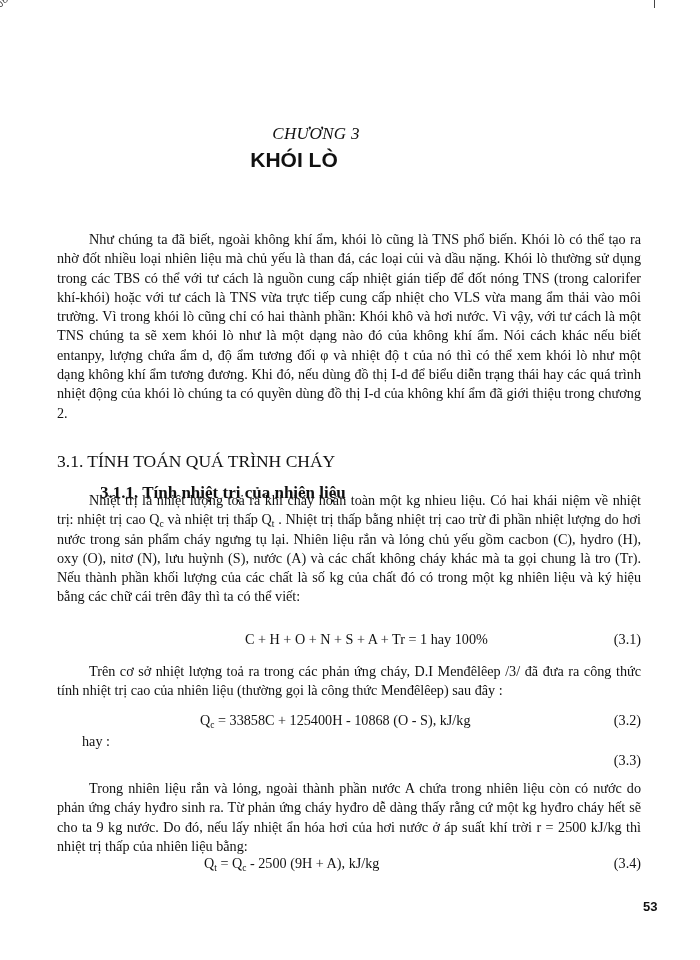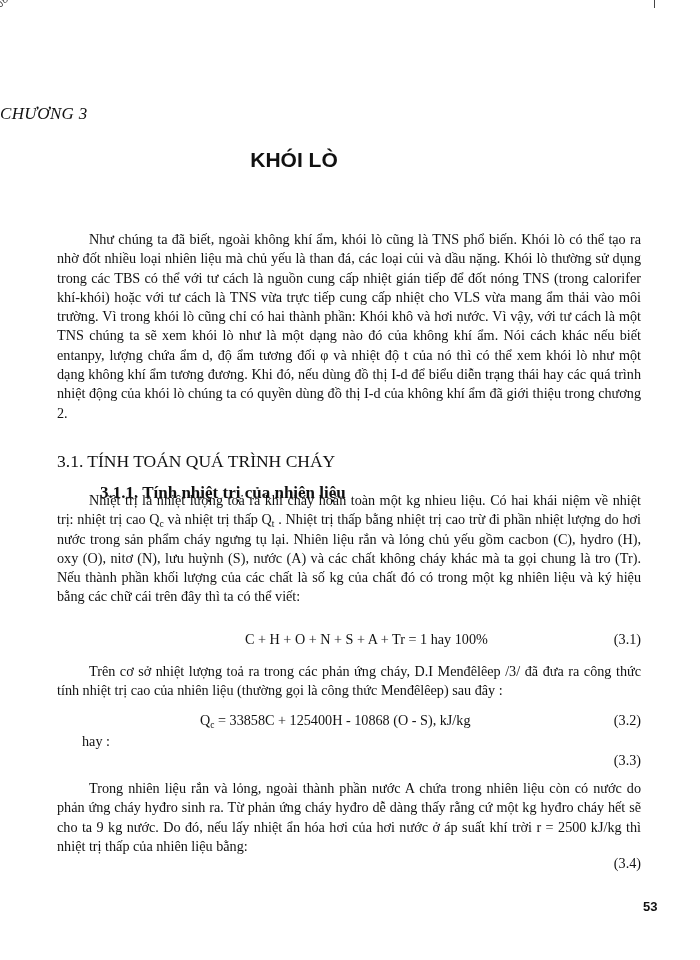--- a/index.html
+++ b/index.html
@@ -11,22 +11,22 @@
     .corner-stamp {
       position: absolute; left: -6px; top: 2px;
       font-family: "Liberation Sans", sans-serif; font-size: 10px;
       transform: rotate(-45deg); transform-origin: left top;
       color: #333; letter-spacing: 0.5px;
     }
     .corner-mark {
       position: absolute; left: 654px; top: 0; width: 1px; height: 8px; background: #444;
     }
     .chapter-label {
-      position: absolute; left: 0; width: 632px; top: 104px;
-      font-style: italic; font-size: 17px;
+      position: absolute; left: 0; width: 632px; top: 124px;
+      text-align: center; font-style: italic; font-size: 17px;
       letter-spacing: 0.3px;
     }
     .chapter-title {
       position: absolute; left: 0; width: 588px; top: 148px;
       text-align: center; font-family: "Liberation Sans", sans-serif;
       font-weight: bold; font-size: 21px;
     }
     .para {
       position: absolute; left: 57px; width: 584px;
       font-size: 14.2px; line-height: 19.3px; text-align: justify;
@@ -84,16 +84,17 @@
 
 <div class="inline-label" style="top:733px;">hay :</div>
 
 <div class="eq" style="top:752px;">
   <span class="num">(3.3)</span>
 </div>
 
 <div class="para" style="top:779px;">Trong nhiên liệu rắn và lỏng, ngoài thành phần nước A chứa trong nhiên liệu  còn có nước do phản ứng cháy hyđro sinh ra. Từ phản ứng cháy hyđro dễ dàng thấy rằng cứ một kg hyđro cháy hết sẽ cho ta 9 kg nước. Do đó, nếu lấy nhiệt ẩn hóa hơi của hơi nước ở áp suất khí trời r = 2500 kJ/kg thì nhiệt trị thấp của nhiên liệu bằng:</div>
 
 <div class="eq" style="top:855px;">
+  <span class="expr" style="left:147px;"><span>Q</span><sub>t</sub><span> = Q</span><sub>c</sub><span> - 2500 (9H + A), kJ/kg</span></span>
   <span class="num">(3.4)</span>
 </div>
 
 <div class="page-number">53</div>
 
 </body></html>

